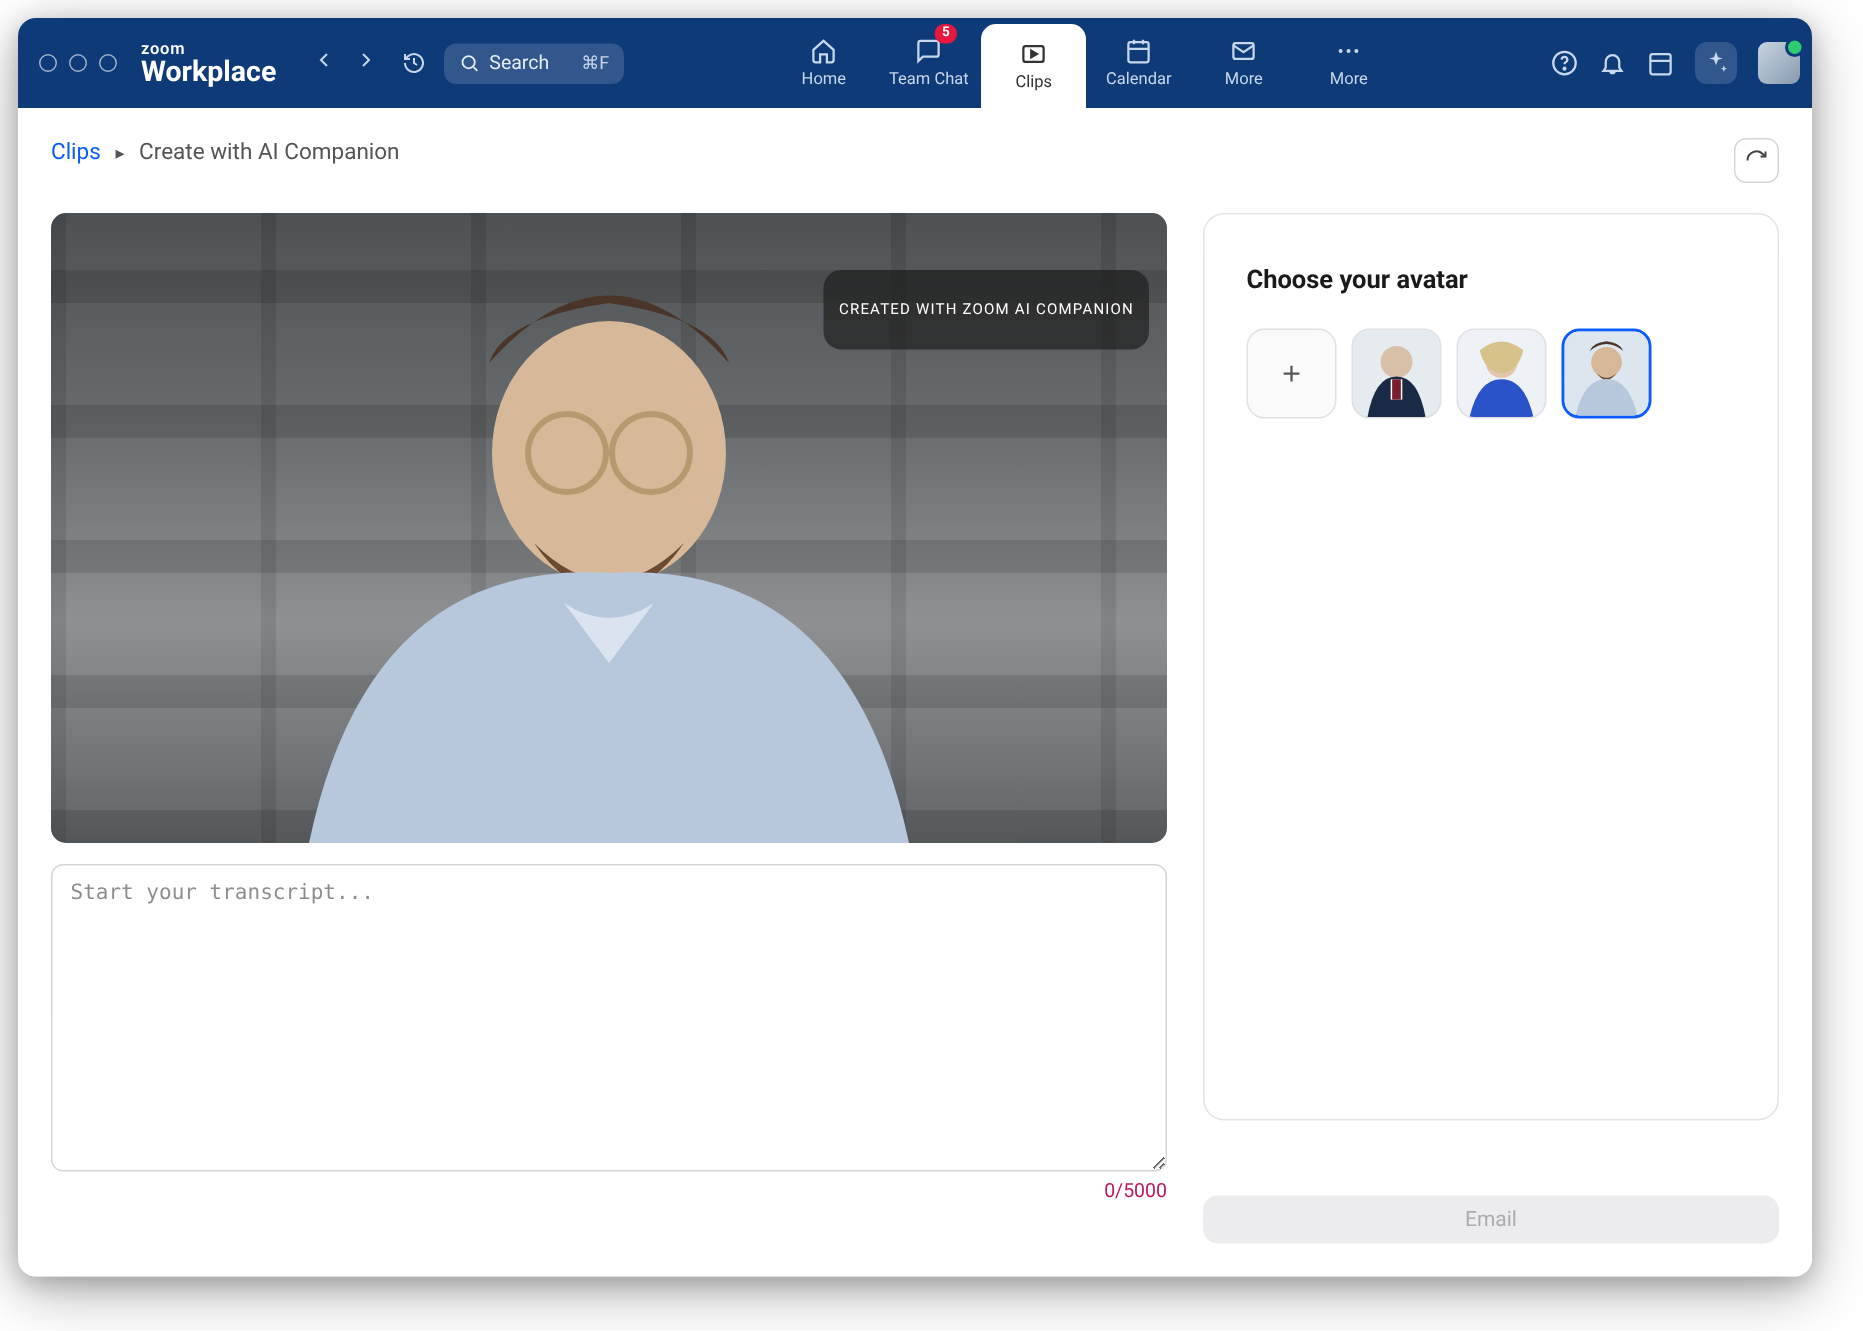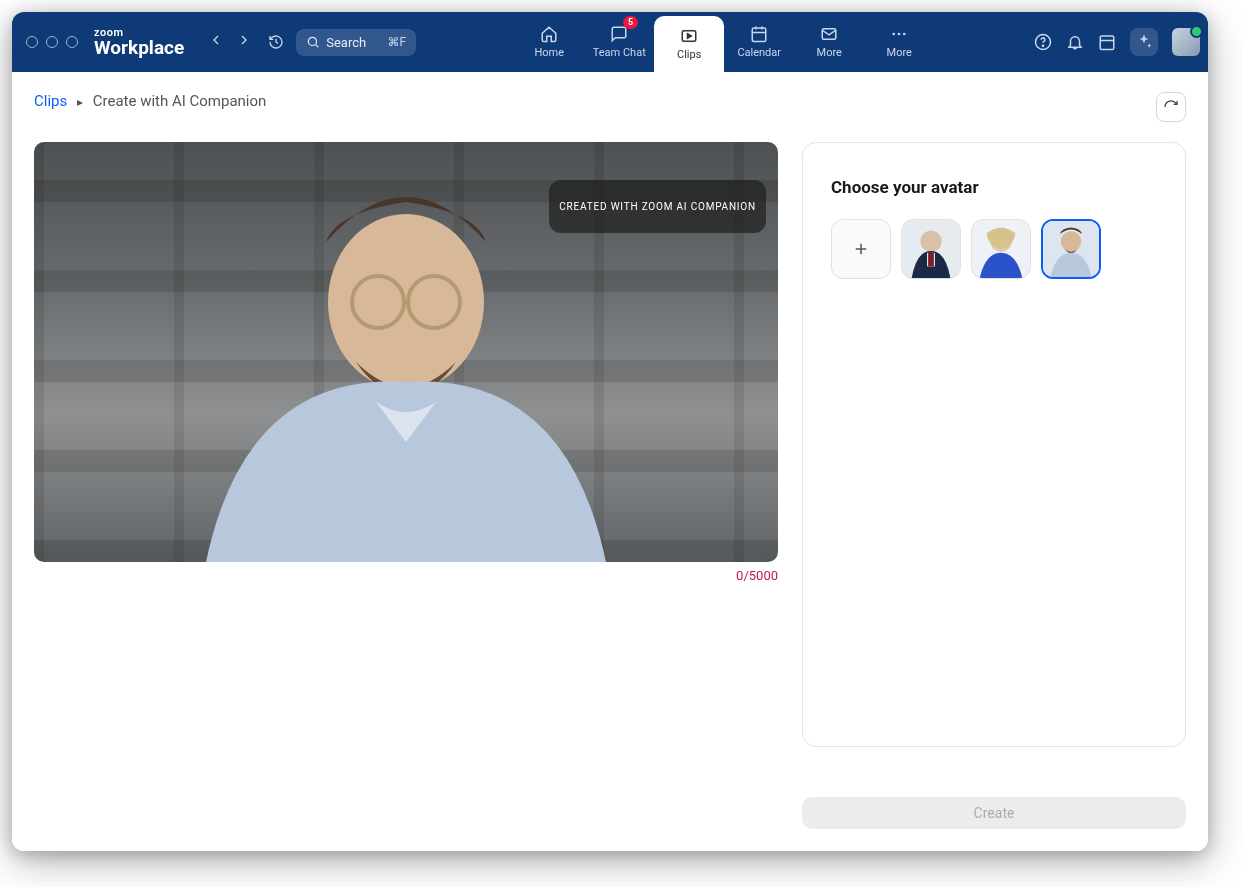--- a/index.html
+++ b/index.html
@@ -434,20 +434,21 @@
             <path d="M210 220 q50 50 100 0 q-20 30 -50 35 q-30 -5 -50 -35" fill="#6b4a32"></path>
             <circle cx="232" cy="160" r="26" fill="none" stroke="#b59a70" stroke-width="4"></circle>
             <circle cx="288" cy="160" r="26" fill="none" stroke="#b59a70" stroke-width="4"></circle>
             <line x1="258" y1="160" x2="262" y2="160" stroke="#b59a70" stroke-width="4"></line>
             <path d="M60 420 q40 -190 200 -180 q160 -10 200 180 z" fill="#b7c8dc"></path>
             <path d="M230 260 l30 40 l30 -40 q-30 20 -60 0" fill="#dbe4ee"></path>
           </svg>
           <div class="badge-ai">CREATED WITH ZOOM AI COMPANION</div>
         </div>
 
+        <textarea class="transcript" placeholder="Start your transcript..." style=""></textarea>
         <div class="char-count">0/5000</div>
       </div>
 
       <div class="right-col">
         <div class="panel">
           <div class="panel-title">Choose your avatar</div>
           <div class="avatar-grid">
             <div class="avatar-tile add">
               <svg viewBox="0 0 24 24" fill="none" stroke="currentColor" stroke-width="2">
                   <line x1="12" y1="5" x2="12" y2="19"></line>
@@ -475,17 +476,17 @@
               <svg class="avatar-thumb" viewBox="0 0 60 60">
                 <rect width="60" height="60" fill="#dde5ee"></rect>
                 <circle cx="30" cy="22" r="11" fill="#d7b99a"></circle>
                 <path d="M18 14 q12 -10 24 0 q-2 -6 -12 -7 q-10 1 -12 7" fill="#4a3528"></path>
                 <path d="M23 30 q7 6 14 0 q-3 4 -7 5 q-4 -1 -7 -5" fill="#6b4a32"></path>
                 <path d="M8 60 q6 -26 22 -26 q16 0 22 26 z" fill="#b7c8dc"></path>
               </svg>
             </div>
           </div>
         </div>
-        <div class="create-btn">Create</div>
+        <div class="create-btn">Email</div>
       </div>
     </div>
   </div>
 </div>
 
 </body></html>

